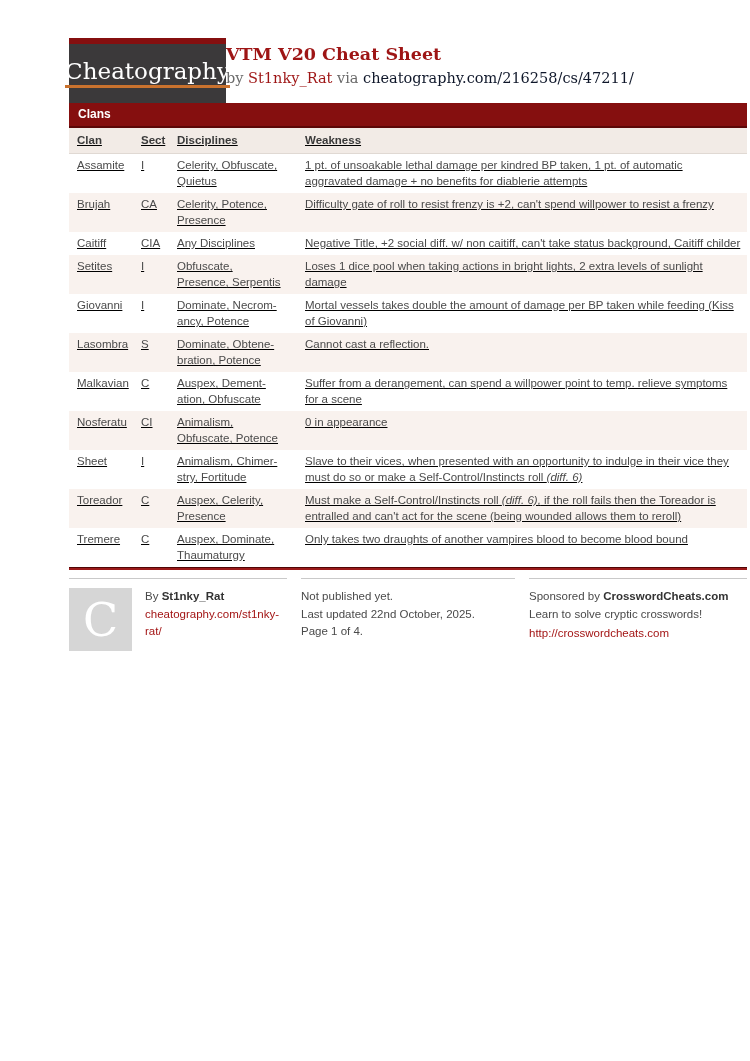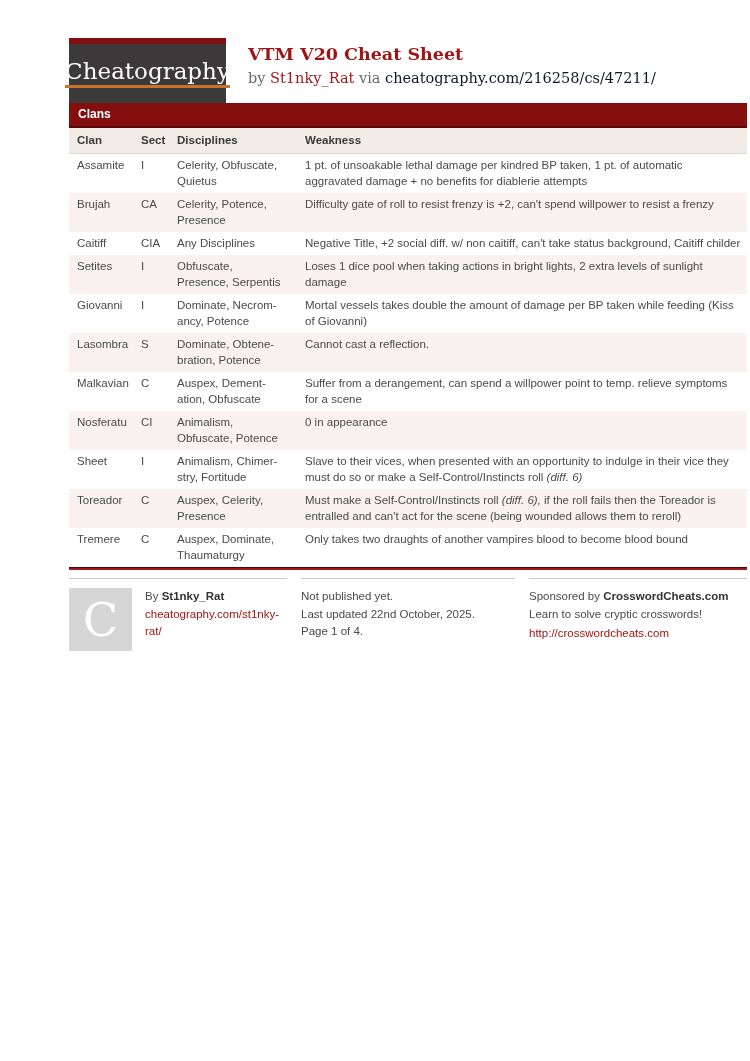--- a/index.html
+++ b/index.html
@@ -30,40 +30,40 @@
     border-top:6px solid var(--accent);
     display:flex;align-items:center;justify-content:center;
     cursor:pointer;flex:0 0 auto;
   }
   .logo-text{
     font-family:"DejaVu Serif","Liberation Serif",serif;
     color:#ffffff;font-size:23px;letter-spacing:0px;
     border-bottom:3px solid var(--logo-underline);
     padding-bottom:1px;line-height:1.1;
   }
-  .title-block{margin-left:22px;padding-top:6px;}
+  .title-block{padding-top:6px;}
   .page-title{
     font-family:"DejaVu Serif","Liberation Serif",serif;
     font-size:17.5px;font-weight:bold;color:#9e1515;line-height:1.25;
   }
   .byline{
     font-family:"DejaVu Serif","Liberation Serif",serif;
     font-size:14.5px;color:#6b6b6b;margin-top:4px;
   }
   .byline .red{color:#9e1515;}
   .byline a{color:#0f172a;text-decoration:none;}
 
   
   .section{}
   .section-bar{
     background:var(--accent);border-bottom:2px solid var(--accent-dark);
     color:#ffffff;font-size:12px;font-weight:bold;
     padding:4px 9px 5px 9px;
   }
-  table{width:100%;border-collapse:collapse;table-layout:fixed;}
+  table{width:100%;border-collapse:collapse;table-layout:fixed;text-decoration:underline;}
   th,td{
     font-size:11.5px;line-height:16px;text-align:left;
     vertical-align:top;padding:3px 6px 4px 8px;
   }
   thead th{
     background:var(--head-row);color:var(--text-dark);font-weight:bold;
     border-bottom:1px solid #e0d9d3;padding-top:4px;padding-bottom:5px;
   }
   tbody td{color:var(--text);}
   tbody tr:nth-child(even){background:var(--row-alt);}

